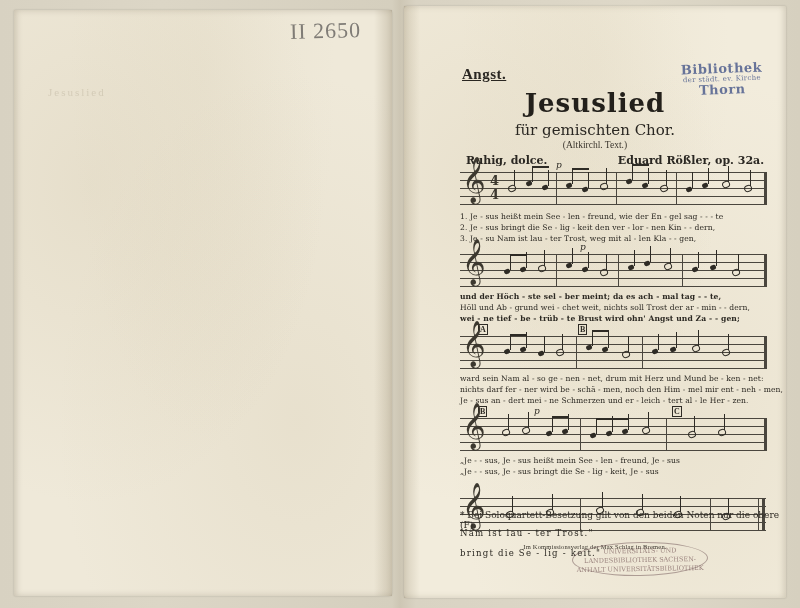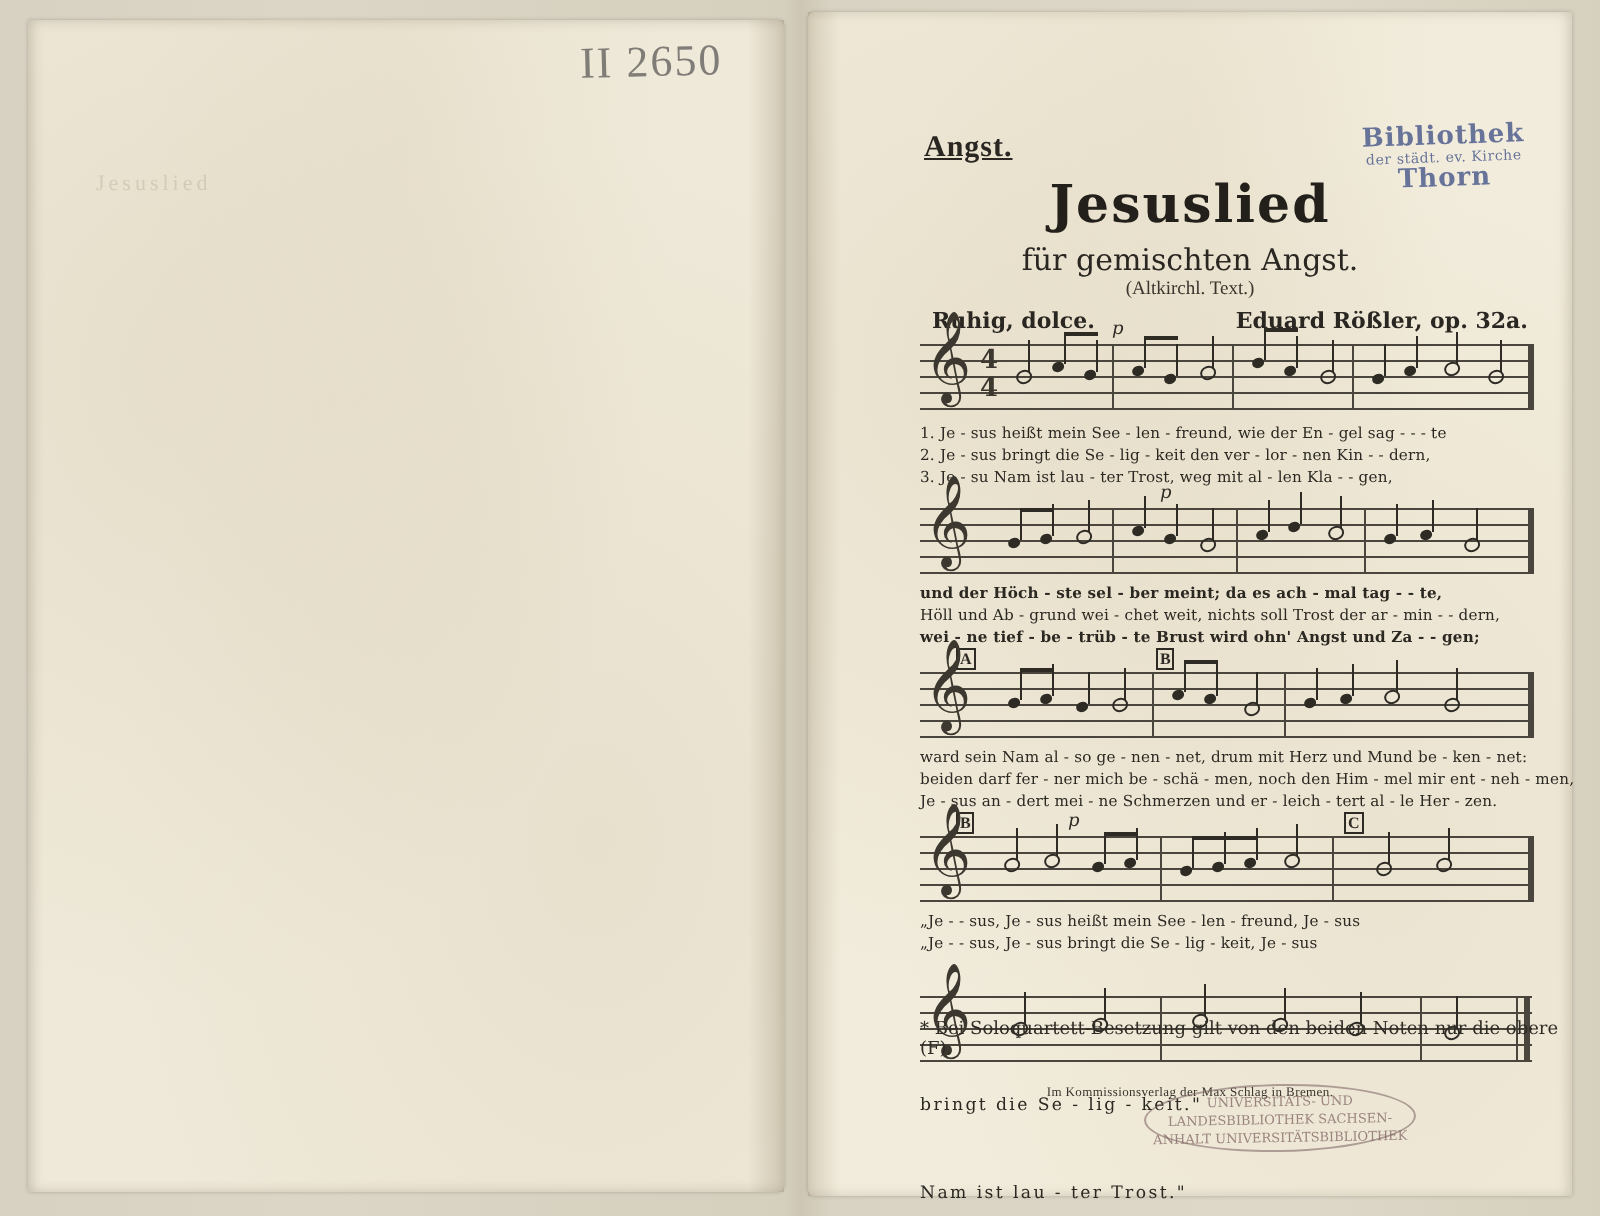--- a/index.html
+++ b/index.html
@@ -330,21 +330,21 @@
 
     <div class="voice-label">Angst.</div>
 
     <div class="stamp-lib">
       <div class="l1">Bibliothek</div>
       <div class="l2">der städt. ev. Kirche</div>
       <div class="l3">Thorn</div>
     </div>
 
     <div class="title">Jesuslied</div>
-    <div class="subtitle">für gemischten Angst.</div>
+    <div class="subtitle">für gemischten Chor.</div>
     <div class="subsubtitle">(Altkirchl. Text.)</div>
     <div class="tempo">Ruhig, dolce.</div>
     <div class="composer">Eduard Rößler, op. 32a.</div>
 
     <div class="system" style="top:166px;">
       <div class="staff">
         <div class="line l0"></div>
           <div class="line l1"></div>
           <div class="line l2"></div>
           <div class="line l3"></div>
@@ -468,21 +468,21 @@
         <div class="note" style="left:210px; top:11px;"></div>
           <div class="stem" style="left:216px; top:-4px;"></div>
         <div class="note hollow" style="left:232px; top:9px;"></div>
           <div class="stem" style="left:238px; top:-6px;"></div>
         <div class="note hollow" style="left:262px; top:13px;"></div>
           <div class="stem" style="left:268px; top:-2px;"></div>
         <div class="barline endthick" style="left:304px;"></div>
       </div>
     </div>
     <div class="lyrics" style="top:368px;">ward sein Nam al - so ge - nen - net, drum mit Herz und Mund be - ken - net:</div>
-    <div class="lyrics" style="top:379px;">beiden darf fer - ner mich be - schä - men, noch den Him - mel mir ent - neh - men,</div>
+    <div class="lyrics" style="top:379px;">nichts darf fer - ner wird be - schä - men, noch den Him - mel mir ent - neh - men,</div>
     <div class="lyrics" style="top:390px;">Je - sus an - dert mei - ne Schmerzen und er - leich - tert  al - le Her - zen.</div>
 
     <div class="system" style="top:412px;">
       <div class="rehearsal" style="left:18px; top:-12px;">B</div>
       <div class="rehearsal" style="left:212px; top:-12px;">C</div>
       <div class="dynamic" style="left:74px; top:-12px;">p</div>
       <div class="staff">
         <div class="line l0"></div>
           <div class="line l1"></div>
           <div class="line l2"></div>
@@ -539,19 +539,19 @@
         <div class="note hollow" style="left:214px; top:13px;"></div>
           <div class="stem" style="left:220px; top:-2px;"></div>
         <div class="barline" style="left:250px;"></div>
         <div class="note hollow" style="left:262px; top:15px;"></div>
           <div class="stem" style="left:268px; top:0px;"></div>
         <div class="barline" style="left:298px;"></div>
         <div class="barline endthick" style="left:302px;"></div>
       </div>
     </div>
     <div class="lyrics lyrics-wide" style="top:542px;">bringt      die            Se  -  lig  -  keit."</div>
-    <div class="lyrics lyrics-wide" style="top:586px;">Nam        ist            lau  -  ter  Trost."</div>
+    <div class="lyrics lyrics-wide" style="top:522px;">Nam        ist            lau  -  ter  Trost."</div>
 
     <div class="footnote">* Bei Soloquartett-Besetzung gilt von den beiden Noten nur die obere (F).</div>
     <div class="imprint">Im Kommissionsverlag der Max Schlag in Bremen.</div>
     <div class="stamp-oval">UNIVERSITÄTS- UND LANDESBIBLIOTHEK SACHSEN-ANHALT UNIVERSITÄTSBIBLIOTHEK</div>
   </div>
 </div>
 
 </body></html>

